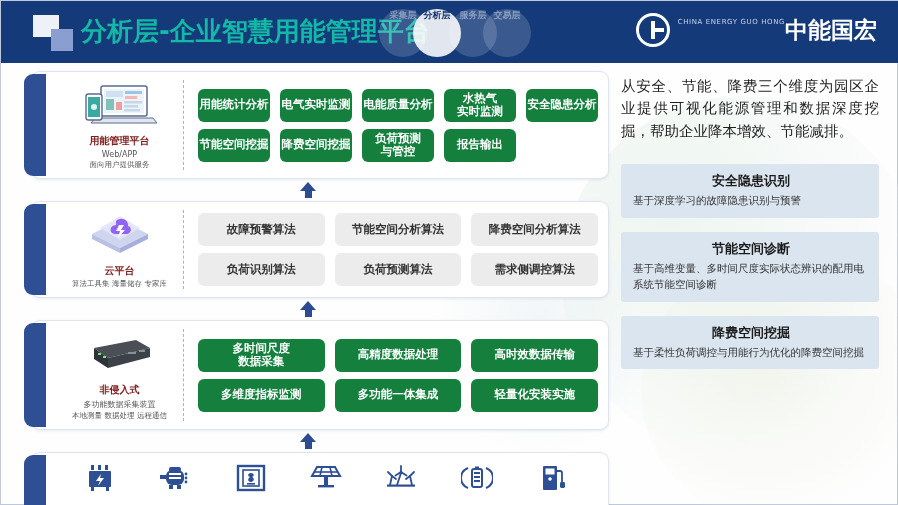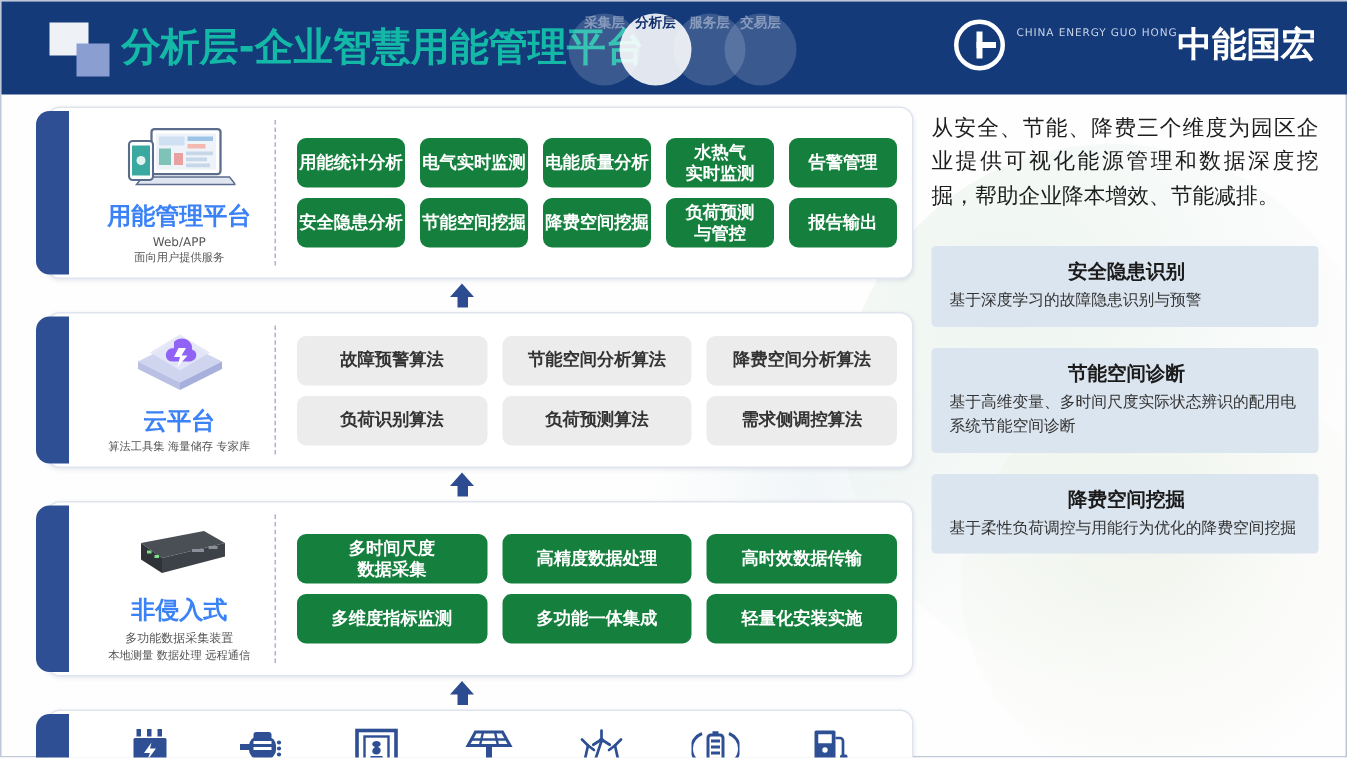--- a/index.html
+++ b/index.html
@@ -101,21 +101,21 @@
   }
   .panel-inner { position: relative; z-index: 1; display: flex; align-items: center; width: 100%; }
 
   .p-left {
     width: 122px; flex: 0 0 122px;
     text-align: center;
     border-right: 1px dashed #a9b4cc;
     padding-right: 6px;
   }
   .p-icon { height: 52px; display: flex; align-items: center; justify-content: center; margin-bottom: 2px; }
-  .p-title { font-size: 16px; font-weight: bold; color: #3b82f6; font-family: "DejaVu Sans", sans-serif; }
+  .p-title { font-size: 10px; font-weight: bold; color: #7f1d1d; font-family: "DejaVu Sans", sans-serif; }
   .p-sub { font-size: 8px; color: #555; margin-top: 2px; font-family: "DejaVu Sans", sans-serif; }
   .p-sub2 { font-size: 7.5px; color: #555; margin-top: 1px; font-family: "DejaVu Sans", sans-serif; }
 
   .btn-grid {
     flex: 1; display: grid; gap: 7px 10px;
     padding-left: 14px;
     grid-template-columns: repeat(3, 1fr);
   }
   .btn {
     height: 33px; border-radius: 6px;
@@ -247,21 +247,20 @@
           <div class="p-title">用能管理平台</div>
           <div class="p-sub">Web/APP</div>
           <div class="p-sub2">面向用户提供服务</div>
         </div>
         <div class="btn-grid" style="grid-template-columns:repeat(5,1fr);">
           <div class="btn blue">用能统计分析</div>
           <div class="btn blue">电气实时监测</div>
           <div class="btn blue">电能质量分析</div>
           <div class="btn blue">水热气
 实时监测</div>
-          <div class="btn blue">告警管理</div>
           <div class="btn blue">安全隐患分析</div>
           <div class="btn blue">节能空间挖掘</div>
           <div class="btn blue">降费空间挖掘</div>
           <div class="btn blue">负荷预测
 与管控</div>
           <div class="btn blue">报告输出</div>
         </div>
       </div>
     </div>
 

